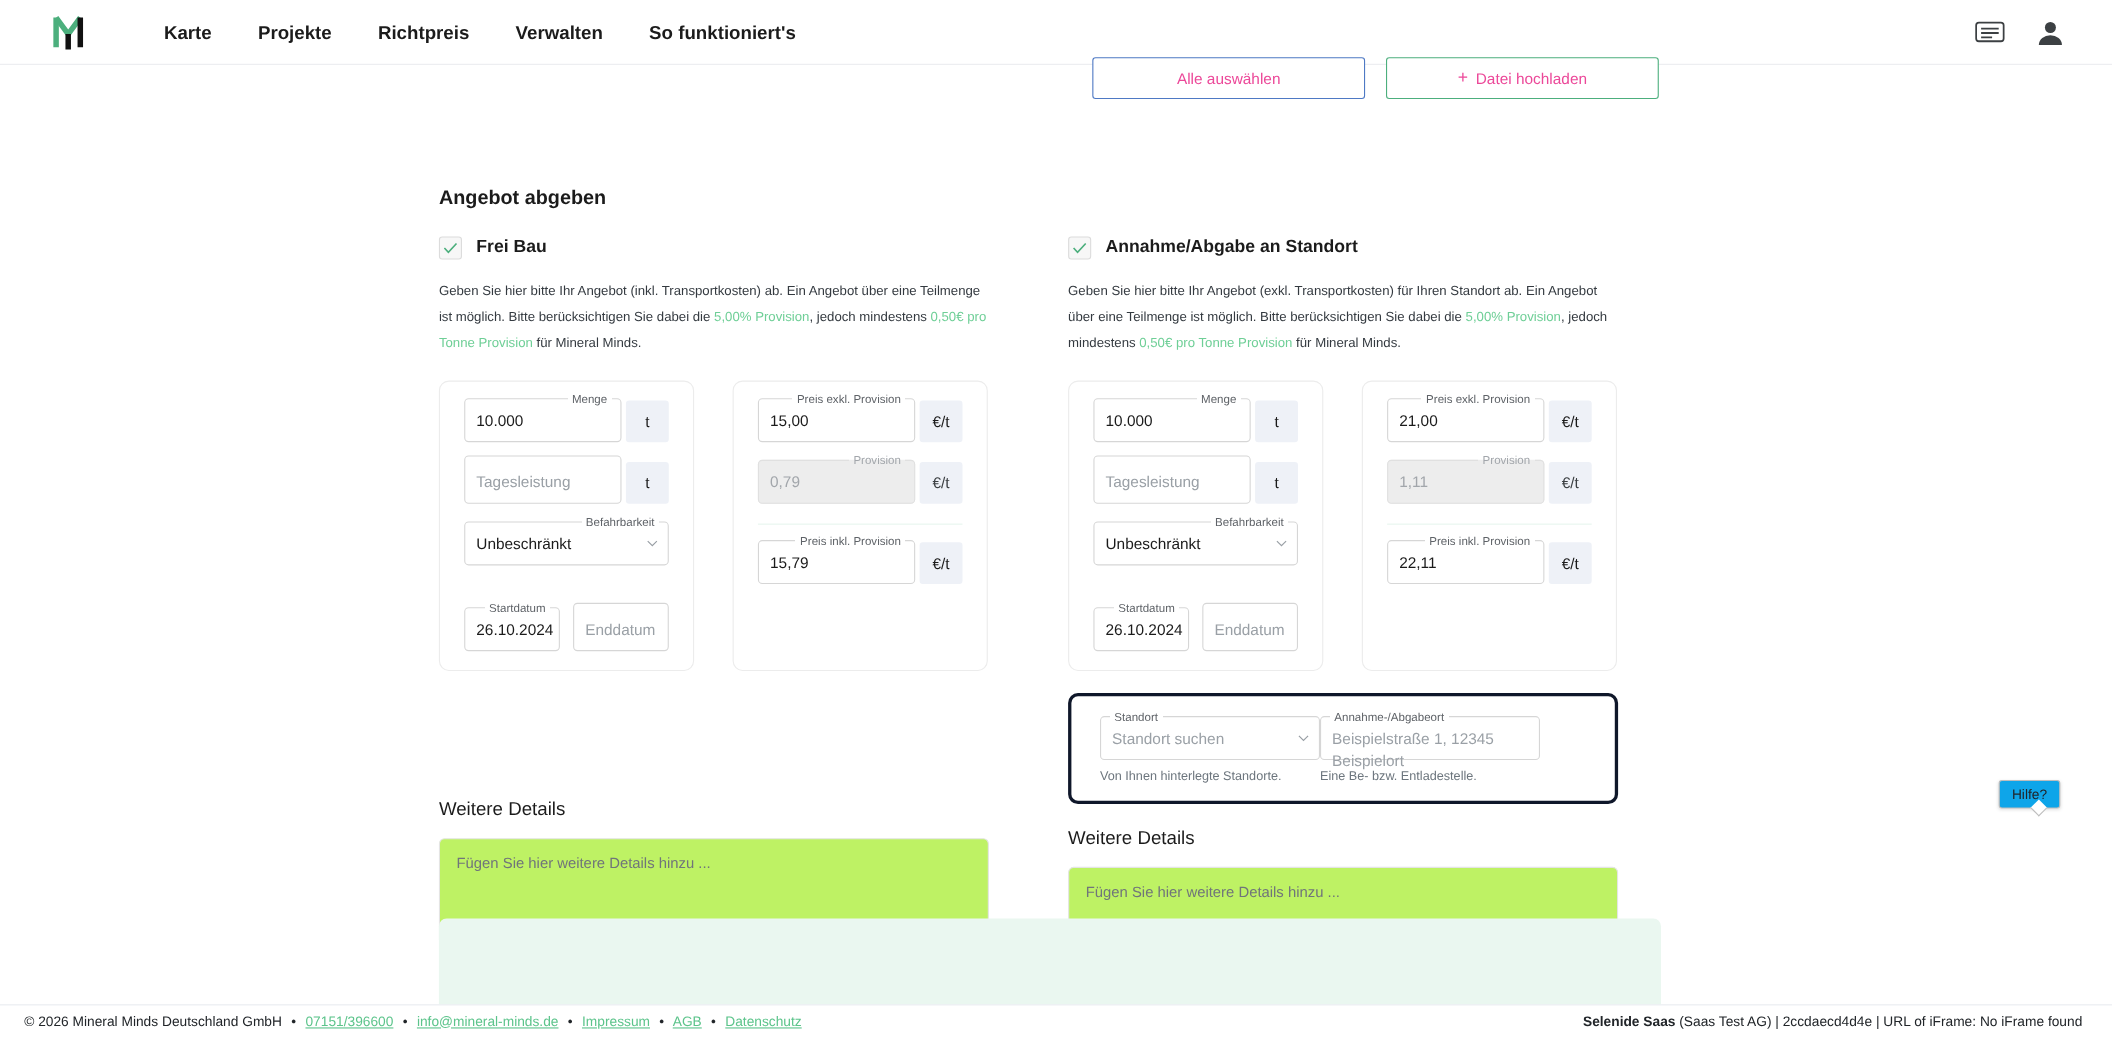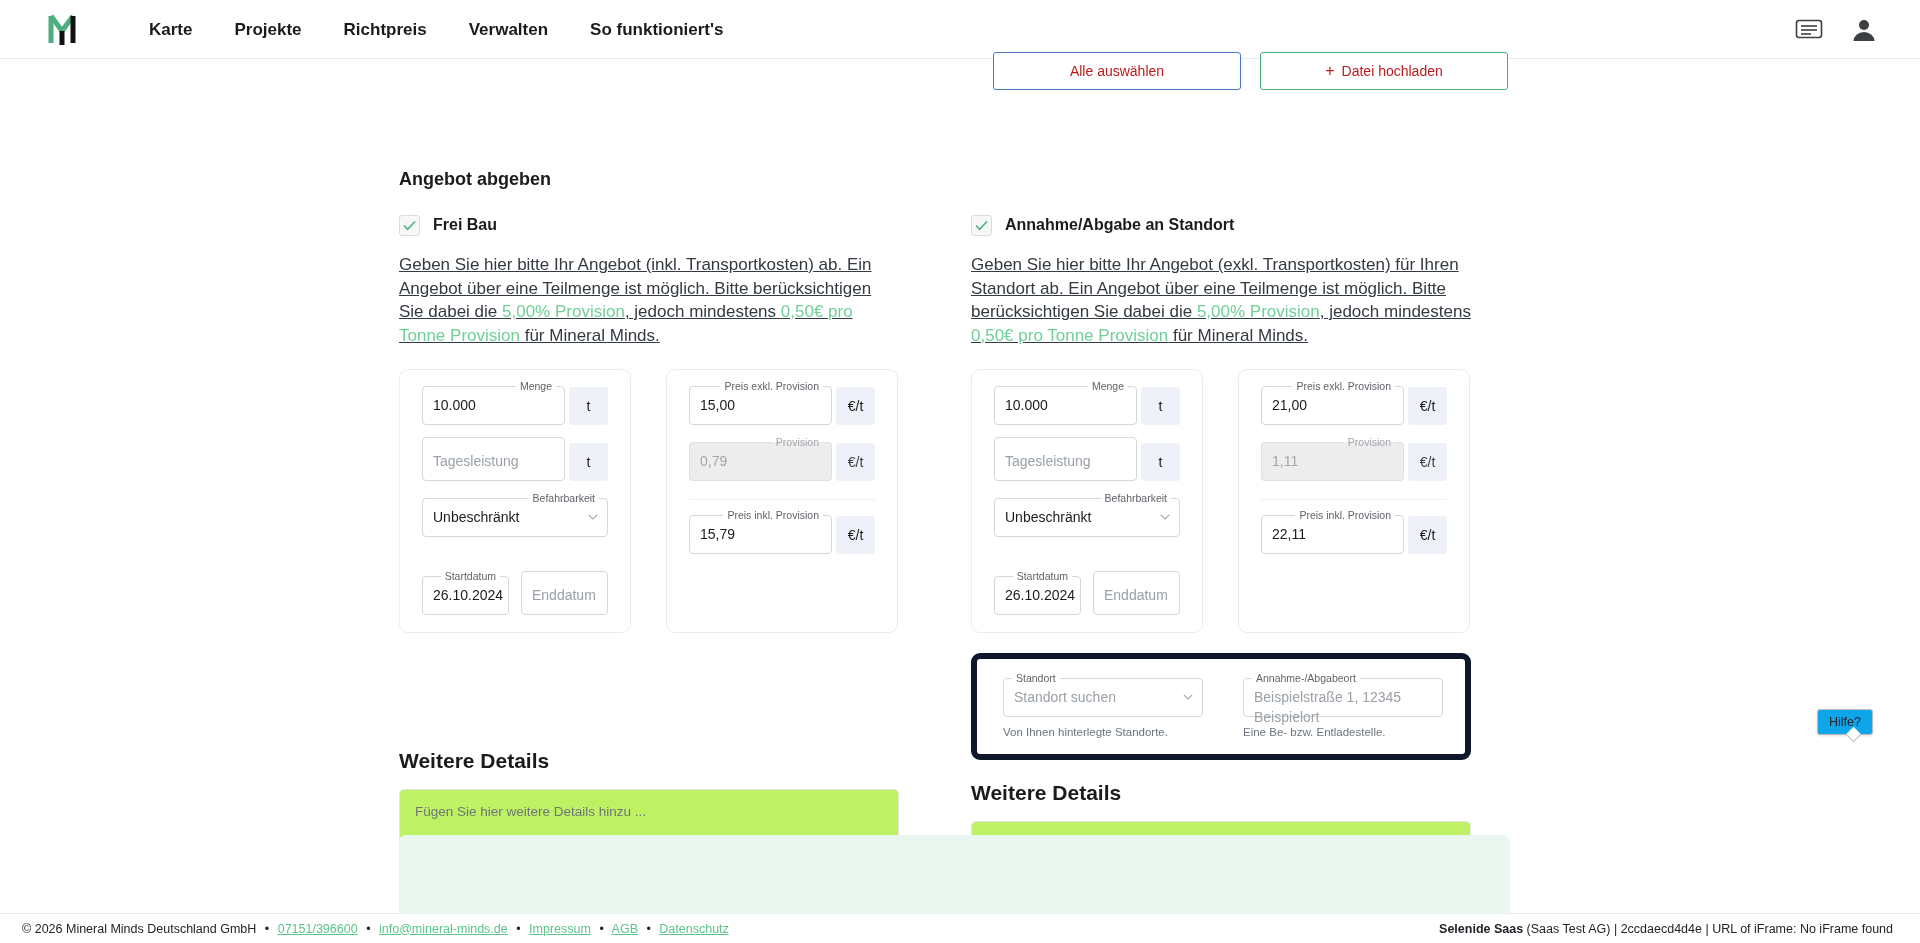--- a/index.html
+++ b/index.html
@@ -41,21 +41,21 @@
   }
 
   
   .top-btn-row {
     position: absolute; top: -7px; left: 993px;
     display: flex; gap: 19px;
   }
   .btn-outline {
     width: 248px; height: 38px;
     display: flex; align-items: center; justify-content: center;
-    font-size: 14px; color: #b91c1c; background: #fff;
+    font-size: 14px; color: #ec4899; background: #fff;
     border-radius: 3px; cursor: pointer;
   }
   .btn-blue { border: 1.5px solid #4e79c4; }
   .btn-green { border: 1.5px solid #4caf7d; }
   .plus-glyph { font-size: 16px; margin-right: 7px; font-weight: 400; }
 
   
   .section-title {
     position: absolute; font-size: 18px; font-weight: bold; color: #1b1b1b;
   }
@@ -68,23 +68,22 @@
   .check-row { display: flex; align-items: center; gap: 13px; height: 22px; }
   .checkbox {
     width: 21px; height: 21px; border: 1px solid #dcdcdc; border-radius: 3px;
     background: #f7f7f7; display: flex; align-items: center; justify-content: center;
     cursor: pointer;
   }
   .check-label { font-size: 16px; font-weight: bold; color: #1b1b1b; }
 
   .desc {
     margin-top: 17px;
-    font-size: 17px; line-height: 23.5px; color: #343a40;
+    font-size: 12px; line-height: 23.5px; color: #343a40;
     width: 500px;
-    text-decoration: underline;
   }
   .desc .lnk { color: #6fcf97; }
 
   
   .cards { display: flex; margin-top: 22px; gap: 35px; }
   .card {
     border: 1px solid #ececec; border-radius: 9px;
     background: #fff; padding: 17px 0 17px 0; text-align: right;
   }
   .card-a { width: 232px; }
@@ -129,30 +128,30 @@
   .divider { height: 1px; background: #e7f5ee; margin: 14px 22px 16px 22px; }
 
   
   .date-row { display: flex; align-items: center; padding: 0 22px; gap: 12px; }
   .tf-date { width: 78px; }
   .tf-date2 { width: 78px; }
 
   
   .standort-card {
     margin-top: 20px; margin-left: 0;
-    border: 6px solid #0f172a; border-radius: 9px;
+    border: 3px solid #0f172a; border-radius: 9px;
     width: 500px; padding: 20px 26px 16px 26px;
-    display: flex; gap: 40px;
+    display: flex; 
   }
   .std-col { }
   .std-field { width: 200px; }
   .std-hint { font-size: 11.5px; color: #6c757d; margin-top: 9px; }
 
   
-  .wd-title { font-size: 21px; font-weight: bold; color: #1b1b1b; }
+  .wd-title { font-size: 17px; font-weight: normal; color: #1b1b1b; }
   .wd-box {
     margin-top: 16px; width: 500px; height: 97px;
     border: 1px solid #e4e4e4; border-radius: 5px;
     padding: 14px 15px; font-size: 13.5px; color: #70757a;
     background: #bef264; cursor: text;
   }
 
   
   .agb-panel {
     position: absolute; left: 399px; top: 776px;

